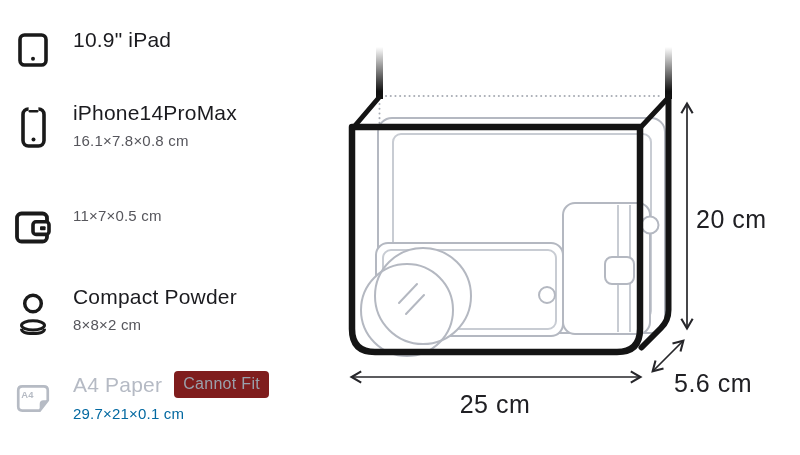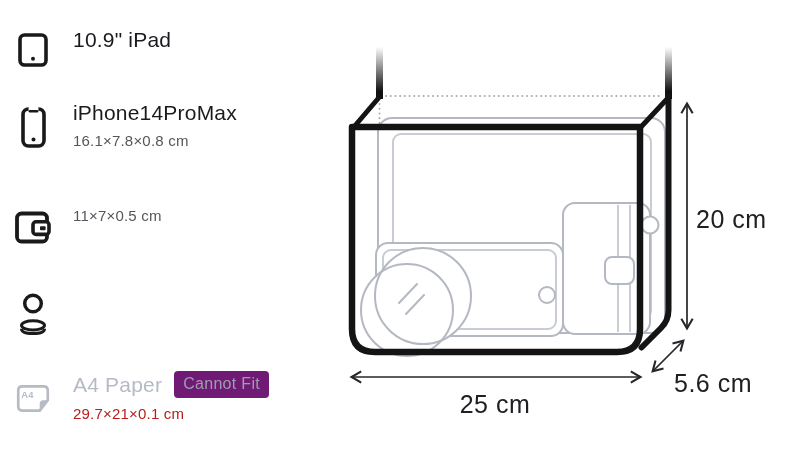--- a/index.html
+++ b/index.html
@@ -7,23 +7,23 @@
     width:800px;height:455px;position:relative;overflow:hidden;
     background:#ffffff;
     font-family:"Liberation Sans", sans-serif;
   }
   .item-row{position:absolute;left:10px;display:flex;align-items:flex-start;}
   .icon-box{width:46px;display:flex;justify-content:center;flex:none;align-items:center;}
   .item-text{margin-left:17px;}
   .item-name{font-size:21px;color:#1b1b1f;letter-spacing:.2px;line-height:24px;display:flex;align-items:center;}
   .item-dims{font-size:15px;color:#56565c;letter-spacing:.2px;margin-top:6px;line-height:19px;}
   .row-disabled .item-name{color:#b5bac4;text-align:right;}
-  .row-disabled .item-dims{color:#b91c1c;}
+  .row-disabled .item-dims{color:#0369a1;}
   .badge{
-    display:inline-block;background:#701a75;color:#9aa0ab;
+    display:inline-block;background:#7f1d1d;color:#9aa0ab;
     font-size:16px;line-height:16px;padding:5px 9px 6px;border-radius:4px;
     margin-left:12px;letter-spacing:.3px;flex:none;
   }
   .bag-figure{position:absolute;left:0;top:0;}
   .dim-label{font-size:25px;fill:#202024;letter-spacing:.5px;font-family:"Liberation Sans",sans-serif;}
 </style>
 </head>
 <body>
 
 <aside>
@@ -82,20 +82,24 @@
     <div class="icon-box" style="margin-top:8px">
       <span>
         <svg width="30" height="45" viewBox="0 0 30 45">
           <circle cx="15" cy="10.5" r="8.3" fill="none" stroke="#1a1a1a" stroke-width="3.5"></circle>
           <ellipse cx="15" cy="32.3" rx="11.5" ry="4.6" fill="none" stroke="#1a1a1a" stroke-width="3"></ellipse>
           <path d="M3.5 35.8 Q3.5 40.6 15 40.6 Q26.5 40.6 26.5 35.8" fill="none" stroke="#1a1a1a" stroke-width="3"></path>
         </svg>
       </span>
     </div>
     <div class="item-text">
+      <div class="item-name">
+          <span>Compact Powder</span>
+        </div>
+      <div class="item-dims">8×8×2 cm</div>
     </div>
   </div>
 
   <div class="item-row row-disabled" style="top:371px">
     <div class="icon-box" style="margin-top:13px">
       <span>
         <svg width="34" height="29" viewBox="0 0 38 32">
           <path d="M7 2.5 H31 Q35.5 2.5 35.5 7 V18 L26.5 29.5 H7 Q2.5 29.5 2.5 25 V7 Q2.5 2.5 7 2.5 Z" fill="none" stroke="#b6bbc4" stroke-width="3"></path>
           <path d="M35.5 18 L26.5 29.5 V22 Q26.5 18 30.5 18 Z" fill="#b6bbc4"></path>
           <text x="6" y="15.5" font-size="10.5" font-weight="bold" fill="#b6bbc4" font-family="Liberation Sans, sans-serif">A4</text>

